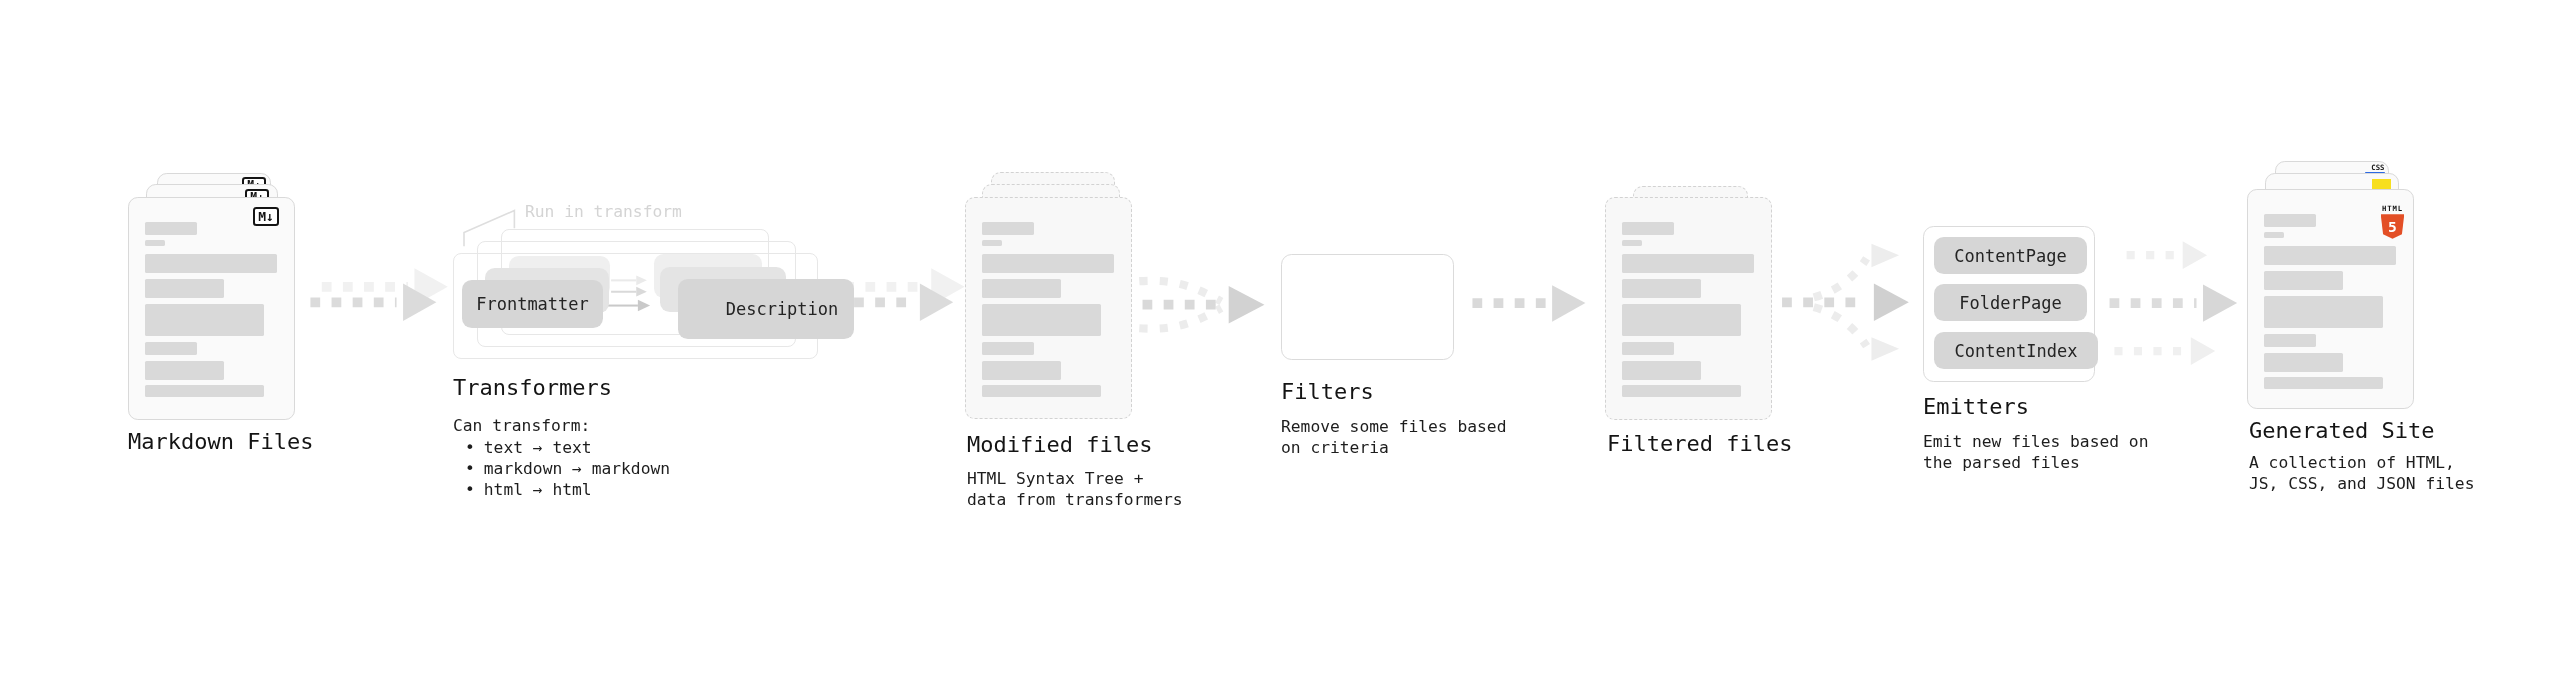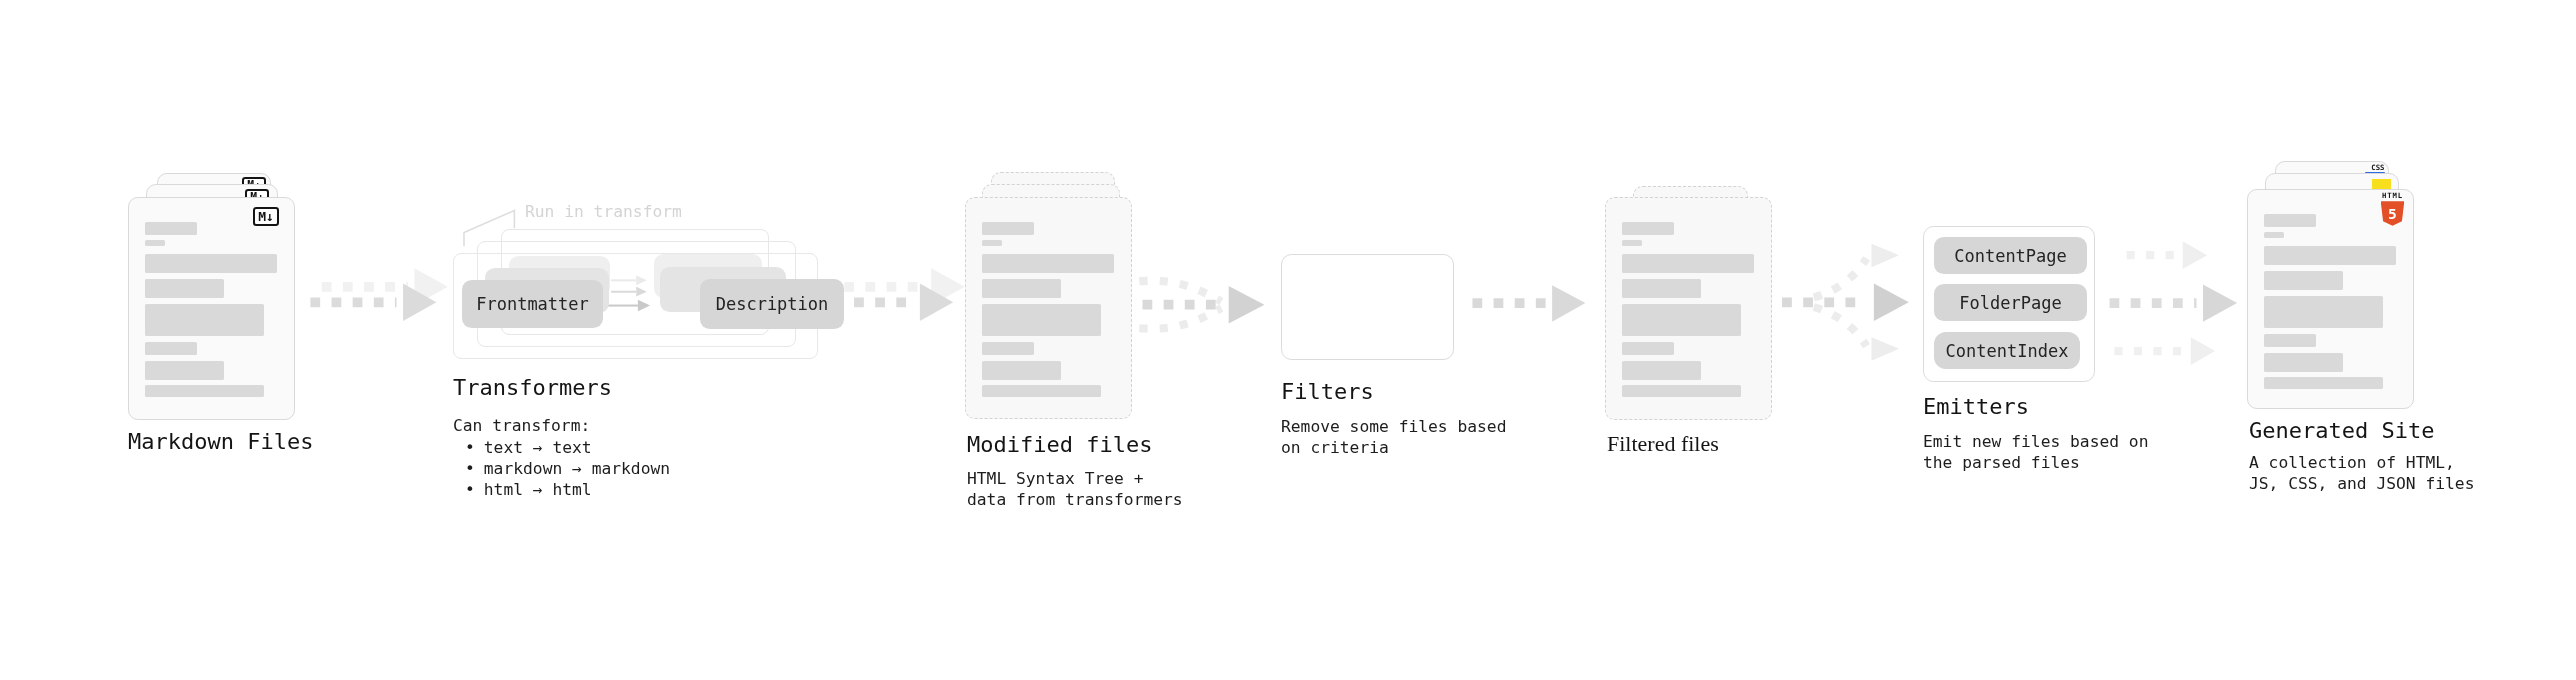--- a/index.html
+++ b/index.html
@@ -34,21 +34,21 @@
 
   .node-label{position:absolute;font-size:22px;color:#141414;white-space:nowrap;}
   .node-desc{position:absolute;font-size:16.3px;color:#1d1d1d;white-space:nowrap;}
   .note-label{position:absolute;font-size:16.3px;color:#d4d4d4;white-space:nowrap;}
 
   .bullet-line{position:absolute;font-size:16.3px;color:#1d1d1d;white-space:nowrap;display:flex;gap:9px;}
   .bullet-line .dot{color:#1d1d1d;}
 
   
   .html5-badge{position:absolute;width:29px;text-align:center;}
-  .html5-word{font-size:7.3px;font-weight:bold;letter-spacing:0.8px;color:#111;line-height:8.1px;}
+  .html5-word{font-size:7.3px;font-weight:bold;letter-spacing:0.8px;color:#111;line-height:8.1px;margin-top:13px;}
   .html5-shield{width:23.6px;height:24.4px;margin:0.8px auto 0;background:#e34f26;
                 clip-path:polygon(0 0,100% 0,90% 82%,50% 100%,10% 82%);
                 display:flex;align-items:center;justify-content:center;color:#fff;font-size:14.6px;font-weight:bold;}
   .css-badge{position:absolute;text-align:right;width:19.5px;}
   .css-word{font-size:7.3px;font-weight:bold;color:#111;line-height:7.3px;}
   .css-bar{height:3.3px;background:#2d6ae3;border-radius:0.8px;margin-top:0.8px;}
   .js-badge{position:absolute;width:18.7px;height:9.8px;background:#f7df1e;}
 </style>
 </head>
 <body>
@@ -148,21 +148,21 @@
   <div class="outline-box" style="left:501px;top:229px;width:268px;height:106px;"></div>
   <div class="outline-box" style="left:477px;top:241px;width:319px;height:106px;"></div>
   <div class="outline-box" style="left:453px;top:253px;width:365px;height:106px;"></div>
 
   <div class="pill g2" style="left:509px;top:256px;width:101px;height:41px;"></div>
   <div class="pill g1" style="left:485px;top:268px;width:124px;height:45px;"></div>
   <div class="pill" style="left:462px;top:280px;width:141px;height:48px;">Frontmatter</div>
 
   <div class="pill g2" style="left:654px;top:254px;width:108px;height:44px;"></div>
   <div class="pill g1" style="left:660px;top:267px;width:126px;height:45px;"></div>
-  <div class="pill" style="left:700px;top:279px;width:144px;height:50px;">Description</div>
+  <div class="pill" style="left:678px;top:279px;width:144px;height:60px;padding-left:32px;">Description</div>
 
   <div class="node-label" style="left:453px;top:375px;">Transformers</div>
   <div class="node-desc" style="left:453px;top:416px;">Can transform:</div>
   <div class="bullet-line" style="left:465px;top:438px;">
     <span class="dot">•</span>
     <span>text → text</span>
   </div>
   <div class="bullet-line" style="left:465px;top:459px;">
     <span class="dot">•</span>
     <span>markdown → markdown</span>
@@ -197,26 +197,26 @@
   <div class="doc-card dashed" style="left:1605px;top:197px;width:167px;height:223px;z-index:2;">
     <div class="bar b1"></div>
     <div class="bar b2"></div>
     <div class="bar b3"></div>
     <div class="bar b4"></div>
     <div class="bar b5"></div>
     <div class="bar b6"></div>
     <div class="bar b7"></div>
     <div class="bar b8"></div>
   </div>
-  <div class="node-label" style="left:1607px;top:431px;font-family:Liberation Serif, serif;">Filtered files</div>
+  <div class="node-label" style="left:1607px;top:431px;">Filtered files</div>
 
   <div class="holder-box" style="left:1923px;top:226px;width:172px;height:156px;"></div>
   <div class="pill" style="left:1934px;top:237px;width:153px;height:37px;">ContentPage</div>
   <div class="pill" style="left:1934px;top:284px;width:153px;height:37px;">FolderPage</div>
-  <div class="pill" style="left:1934px;top:332px;width:146px;height:37px;border-radius:12px;">ContentIndex</div>
+  <div class="pill" style="left:1934px;top:332px;width:164px;height:37px;">ContentIndex</div>
   <div class="node-label" style="left:1923px;top:394px;">Emitters</div>
   <div class="node-desc" style="left:1923px;top:432px;">Emit new files based on</div>
   <div class="node-desc" style="left:1923px;top:453px;">the parsed files</div>
 
   <div class="doc-card" style="left:2275px;top:161px;width:114px;height:57px;z-index:1;">
     <div class="css-badge" style="left:89px;top:2.4px;">
       <div class="css-word">CSS</div>
       <div class="css-bar"></div>
     </div>
   </div>

